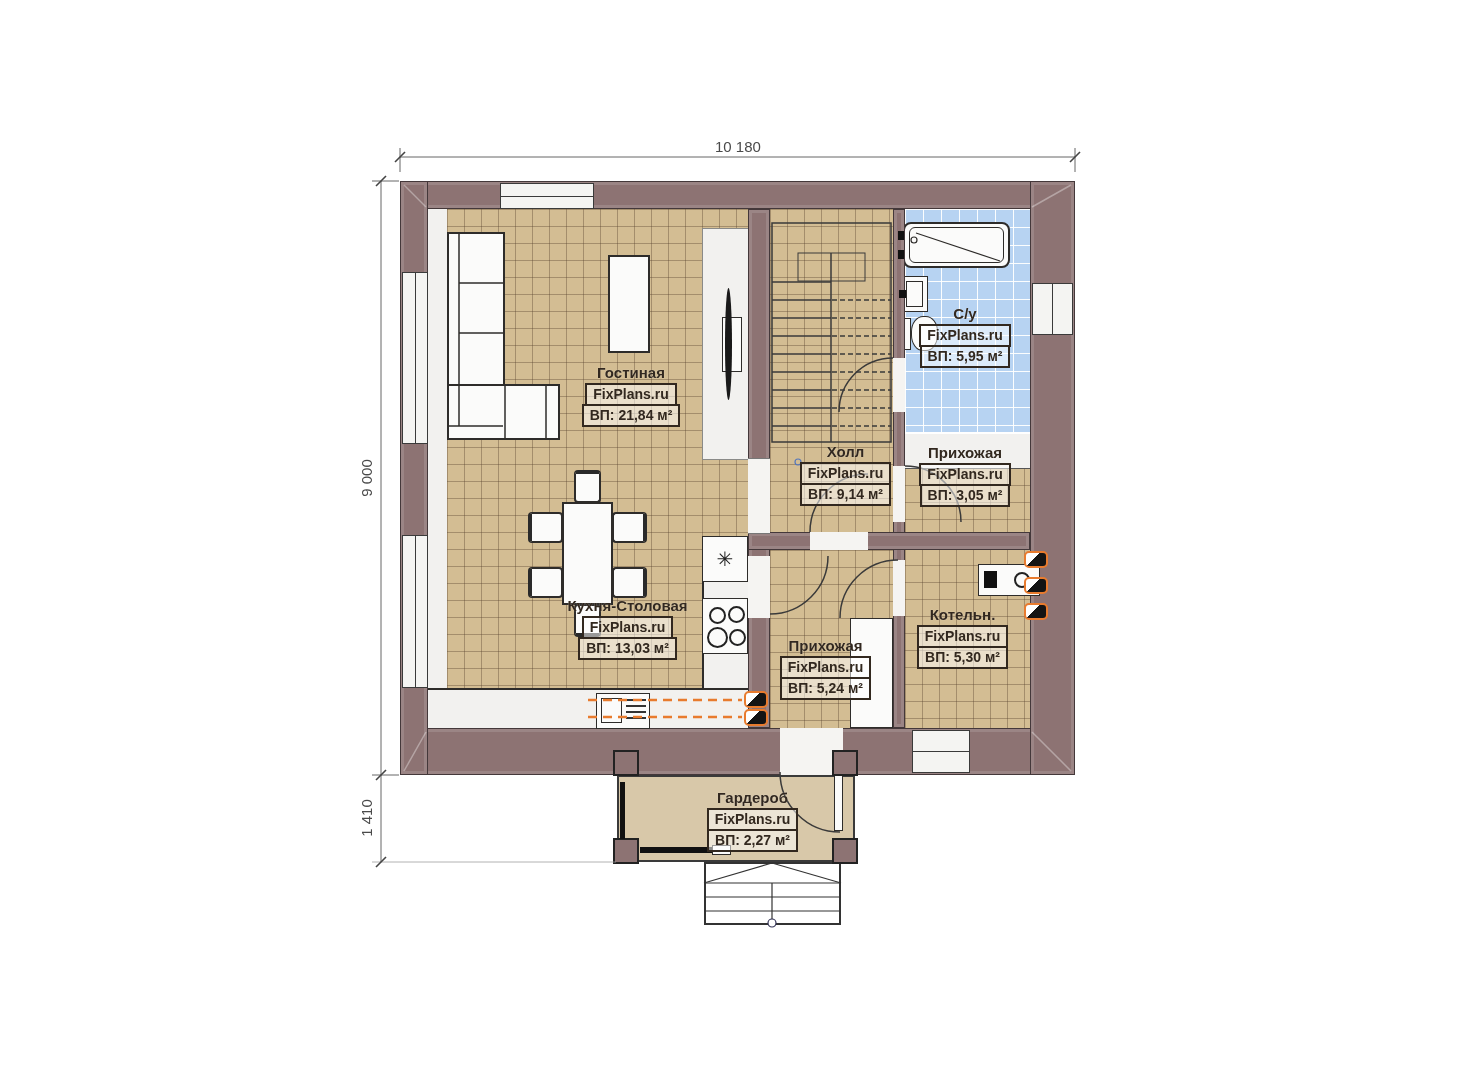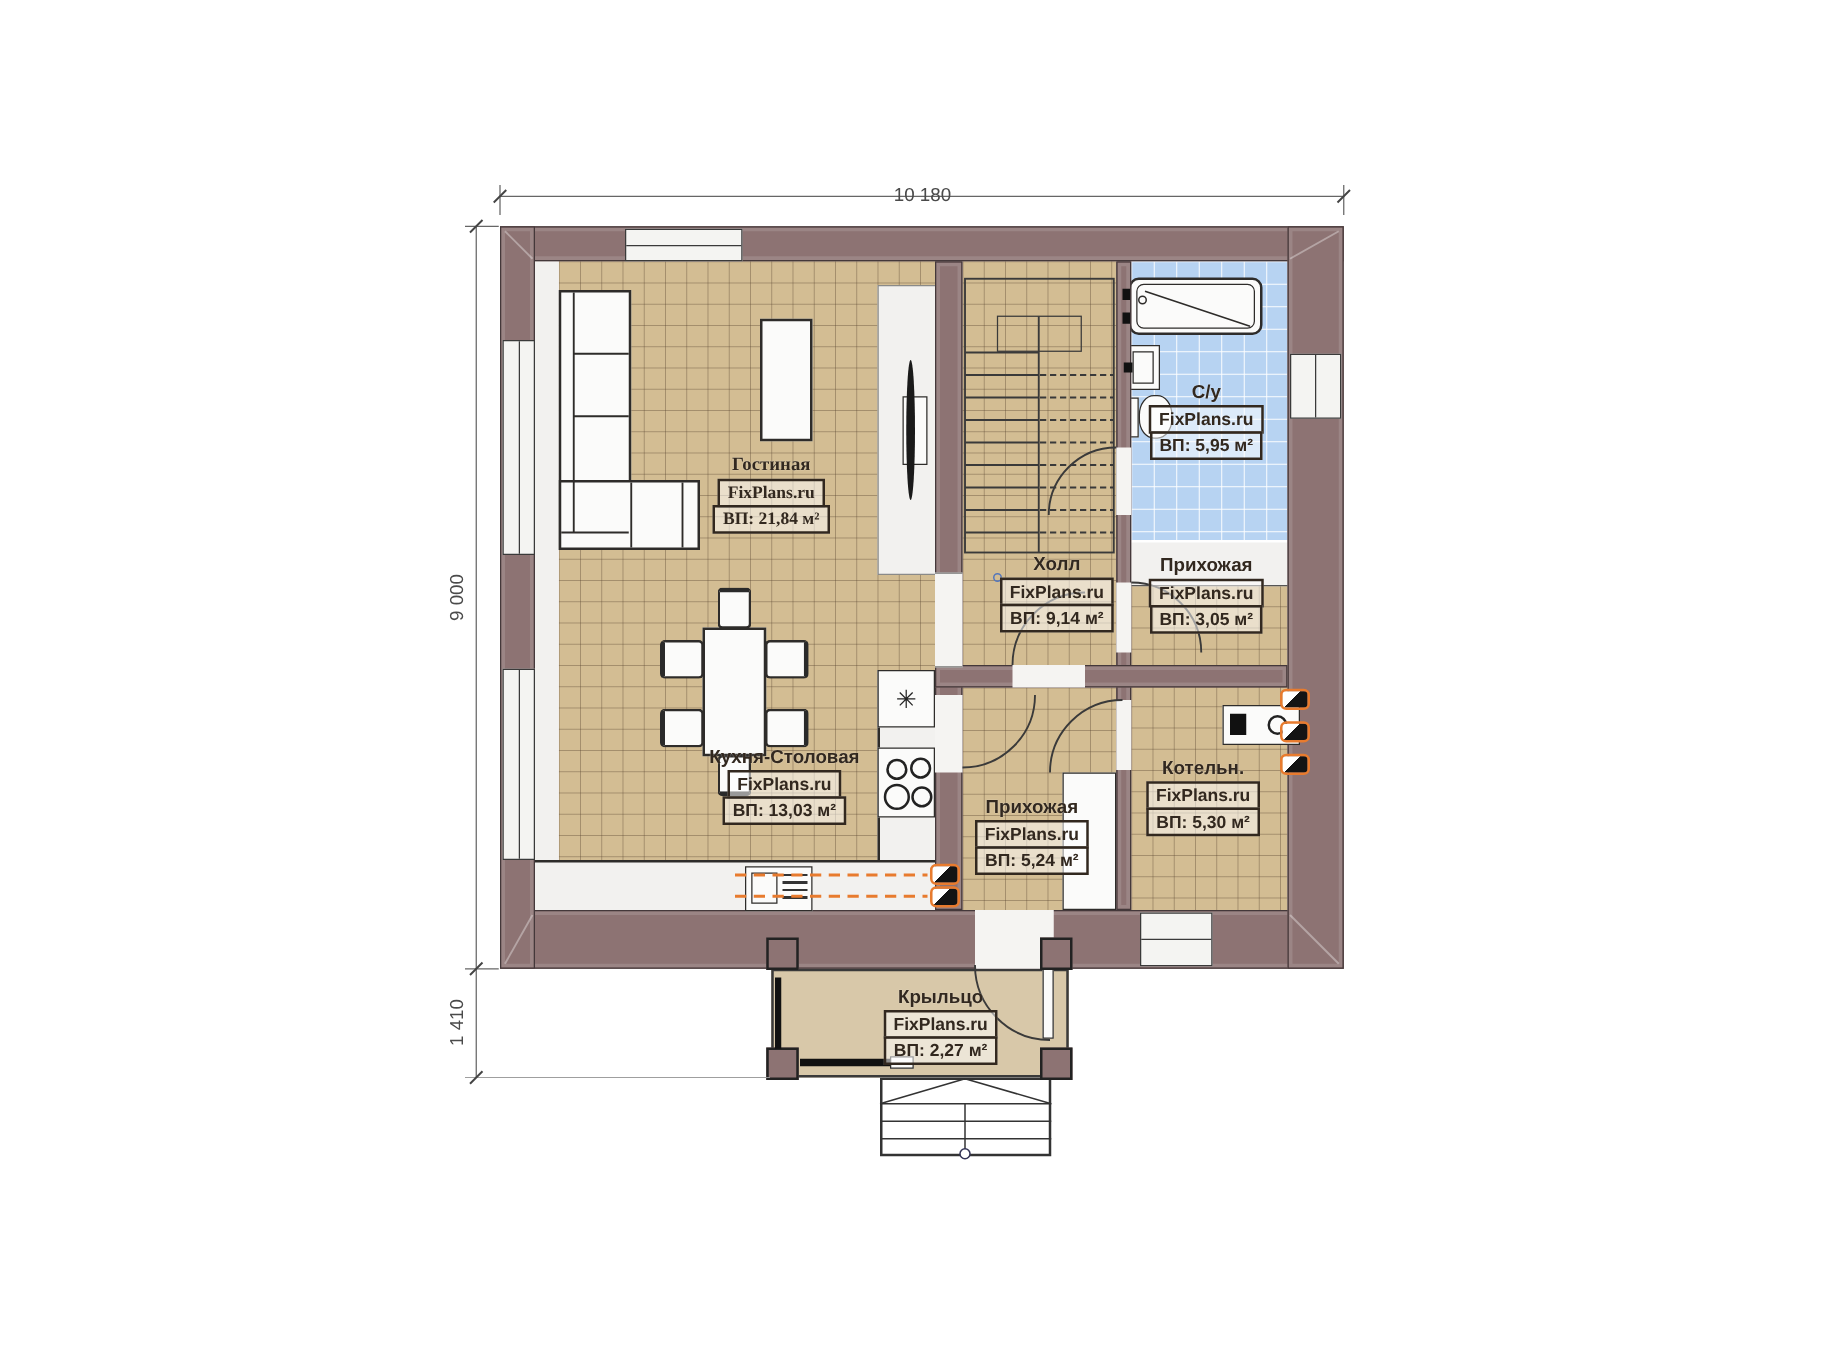--- a/index.html
+++ b/index.html
@@ -230,25 +230,25 @@
       <g stroke="#444" stroke-width="1.6">
         <line x1="395" y1="162" x2="405" y2="152"></line>
         <line x1="1070" y1="162" x2="1080" y2="152"></line>
         <line x1="376" y1="186" x2="386" y2="176"></line>
         <line x1="376" y1="780" x2="386" y2="770"></line>
         <line x1="376" y1="867" x2="386" y2="857"></line>
       </g>
     </g>
   </svg>
 
-  <div class="dim-label" style="left:715px;top:148px;">10 180</div>
+  <div class="dim-label" style="left:715px;top:138px;">10 180</div>
   <div class="dim-label dim-vert" style="left:366px;top:478px;">9 000</div>
   <div class="dim-label dim-vert" style="left:366px;top:818px;">1 410</div>
 
-  <div class="room-label" style="left:558px;top:364px;width:118px;font-family:Liberation Serif, serif;">
+  <div class="room-label" style="left:572px;top:364px;width:118px;">
     <div class="room-name">Гостиная</div>
     <div class="lbl-box brand">FixPlans.ru</div>
     <div class="lbl-box area">ВП: 21,84 м²</div>
   </div>
   <div class="room-label" style="left:560px;top:597px;width:135px;">
     <div class="room-name">Кухня-Столовая</div>
     <div class="lbl-box brand">FixPlans.ru</div>
     <div class="lbl-box area">ВП: 13,03 м²</div>
   </div>
   <div class="room-label" style="left:798px;top:443px;width:95px;">
@@ -270,18 +270,18 @@
     <div class="room-name">Котельн.</div>
     <div class="lbl-box brand">FixPlans.ru</div>
     <div class="lbl-box area">ВП: 5,30 м²</div>
   </div>
   <div class="room-label" style="left:778px;top:637px;width:95px;justify-content:center;">
     <div class="room-name">Прихожая</div>
     <div class="lbl-box brand">FixPlans.ru</div>
     <div class="lbl-box area">ВП: 5,24 м²</div>
   </div>
   <div class="room-label" style="left:700px;top:789px;width:105px;">
-    <div class="room-name">Крыльцо</div>
+    <div class="room-name">Гардероб</div>
     <div class="lbl-box brand">FixPlans.ru</div>
     <div class="lbl-box area">ВП: 2,27 м²</div>
   </div>
 
 </div>
 
 </body></html>

